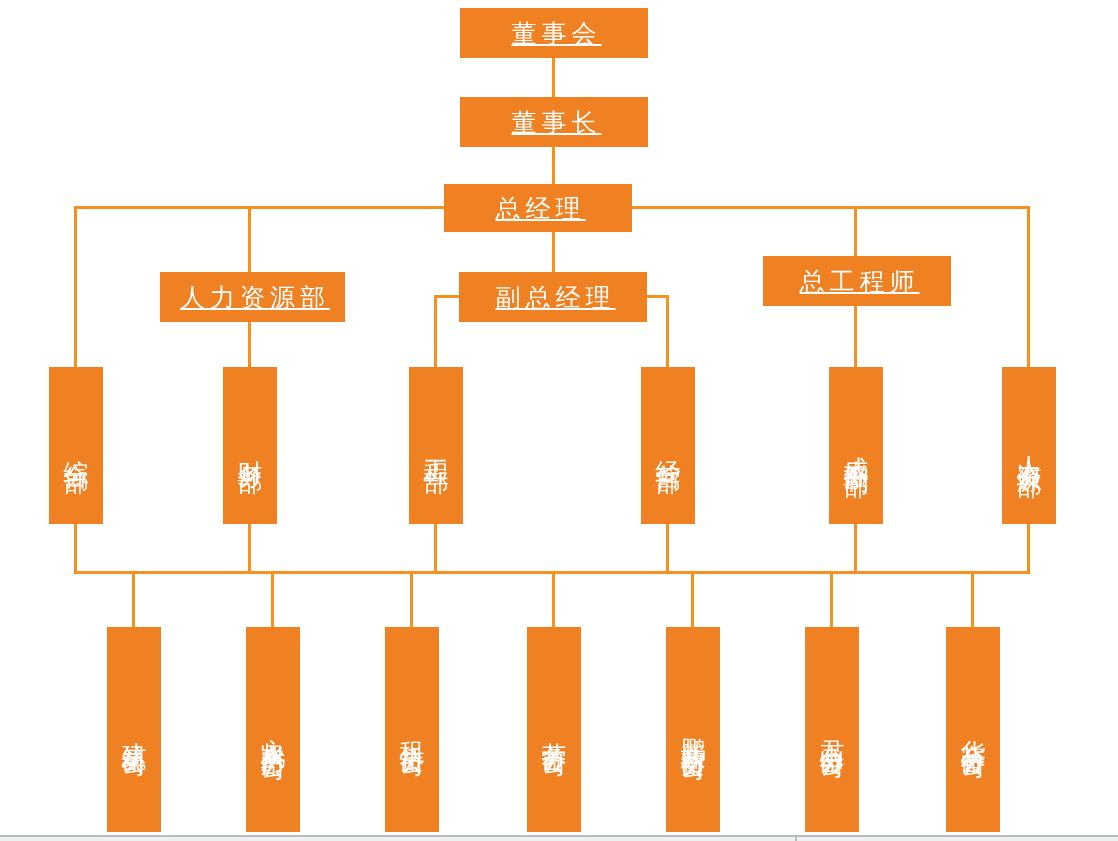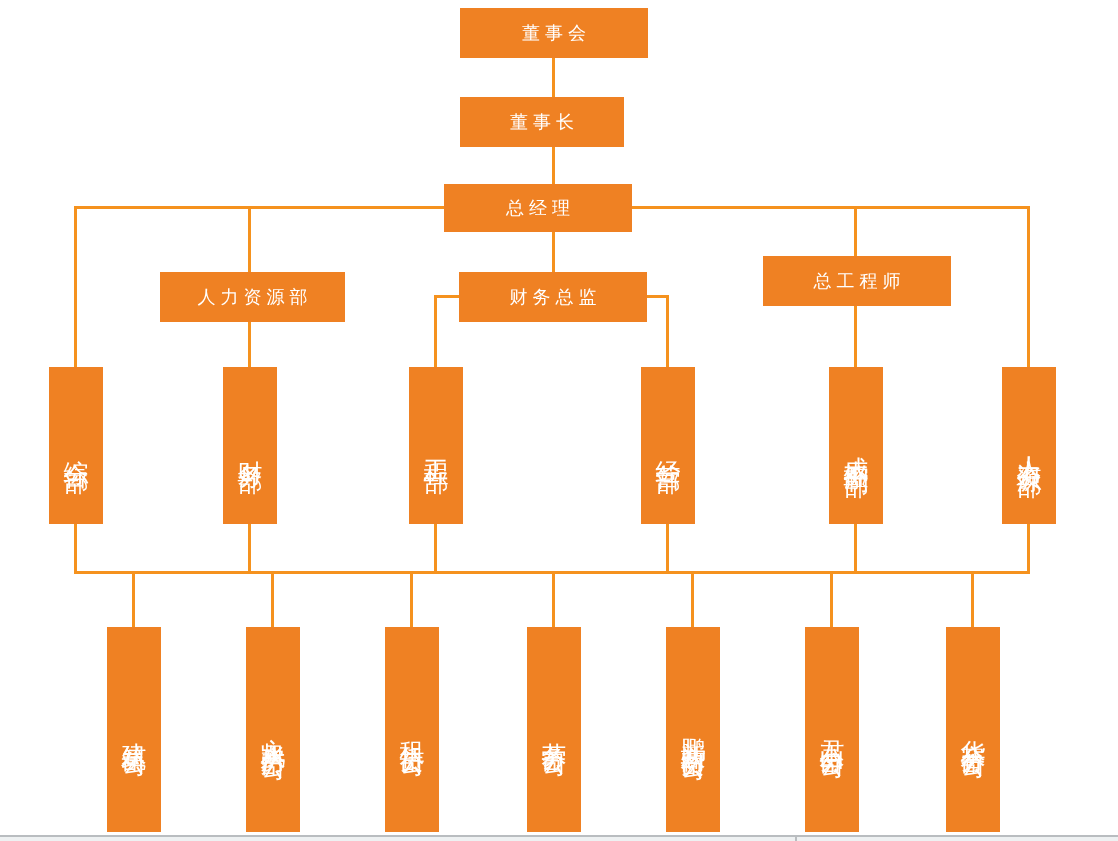--- a/index.html
+++ b/index.html
@@ -26,24 +26,25 @@
     position: absolute;
     background: var(--node);
     color: var(--text);
     display: flex;
     align-items: center;
     justify-content: center;
     z-index: 2;
     box-sizing: border-box;
   }
   .h-node {
-    font-size: 18px;
+    font-size: 25px;
     letter-spacing: 5px;
     text-indent: 5px;
     white-space: nowrap;
+    text-decoration: underline;
   }
   .v-node {
     writing-mode: vertical-rl;
     text-orientation: upright;
     font-size: 25px;
     letter-spacing: 4px;
     white-space: nowrap;
   }
   .line {
     position: absolute;
@@ -103,25 +104,25 @@
 
   <div class="line" style="left:132px; top:571px; width:3px; height:56px;"></div>
   <div class="line" style="left:271px; top:571px; width:3px; height:56px;"></div>
   <div class="line" style="left:410px; top:571px; width:3px; height:56px;"></div>
   <div class="line" style="left:552px; top:571px; width:3px; height:56px;"></div>
   <div class="line" style="left:691px; top:571px; width:3px; height:56px;"></div>
   <div class="line" style="left:830px; top:571px; width:3px; height:56px;"></div>
   <div class="line" style="left:971px; top:571px; width:3px; height:56px;"></div>
 
   <div class="node h-node" style="left:460px; top:8px; width:188px; height:50px;">董事会</div>
-  <div class="node h-node" style="left:460px; top:97px; width:164px; height:50px;">董事长</div>
+  <div class="node h-node" style="left:460px; top:97px; width:188px; height:50px;">董事长</div>
   <div class="node h-node" style="left:444px; top:184px; width:188px; height:48px;">总经理</div>
 
   <div class="node h-node" style="left:160px; top:272px; width:185px; height:50px;">人力资源部</div>
-  <div class="node h-node" style="left:459px; top:272px; width:188px; height:50px;">财务总监</div>
+  <div class="node h-node" style="left:459px; top:272px; width:188px; height:50px;">副总经理</div>
   <div class="node h-node" style="left:763px; top:256px; width:188px; height:50px;">总工程师</div>
 
   <div class="node v-node" style="left:49px; top:367px; width:54px; height:157px;">综合部</div>
   <div class="node v-node" style="left:223px; top:367px; width:54px; height:157px;">财务部</div>
   <div class="node v-node" style="left:409px; top:367px; width:54px; height:157px;">工程部</div>
   <div class="node v-node" style="left:641px; top:367px; width:54px; height:157px;">经营部</div>
   <div class="node v-node" style="left:829px; top:367px; width:54px; height:157px;">成本控制部</div>
   <div class="node v-node" style="left:1002px; top:367px; width:54px; height:157px;">人力资源部</div>
 
   <div class="node v-node" style="left:107px; top:627px; width:54px; height:205px;">建筑公司</div>

